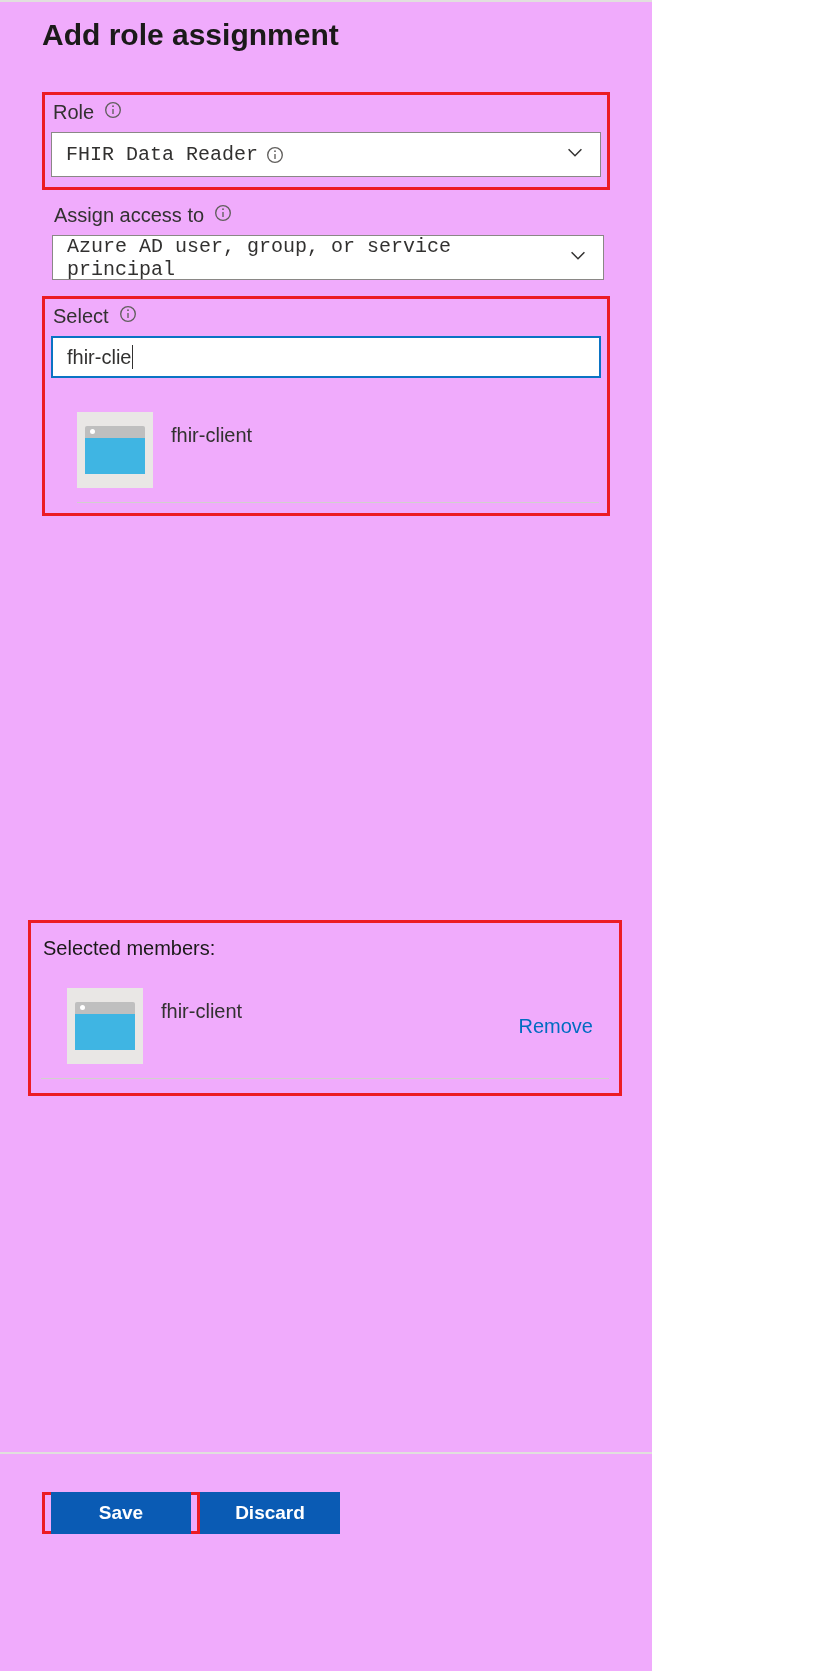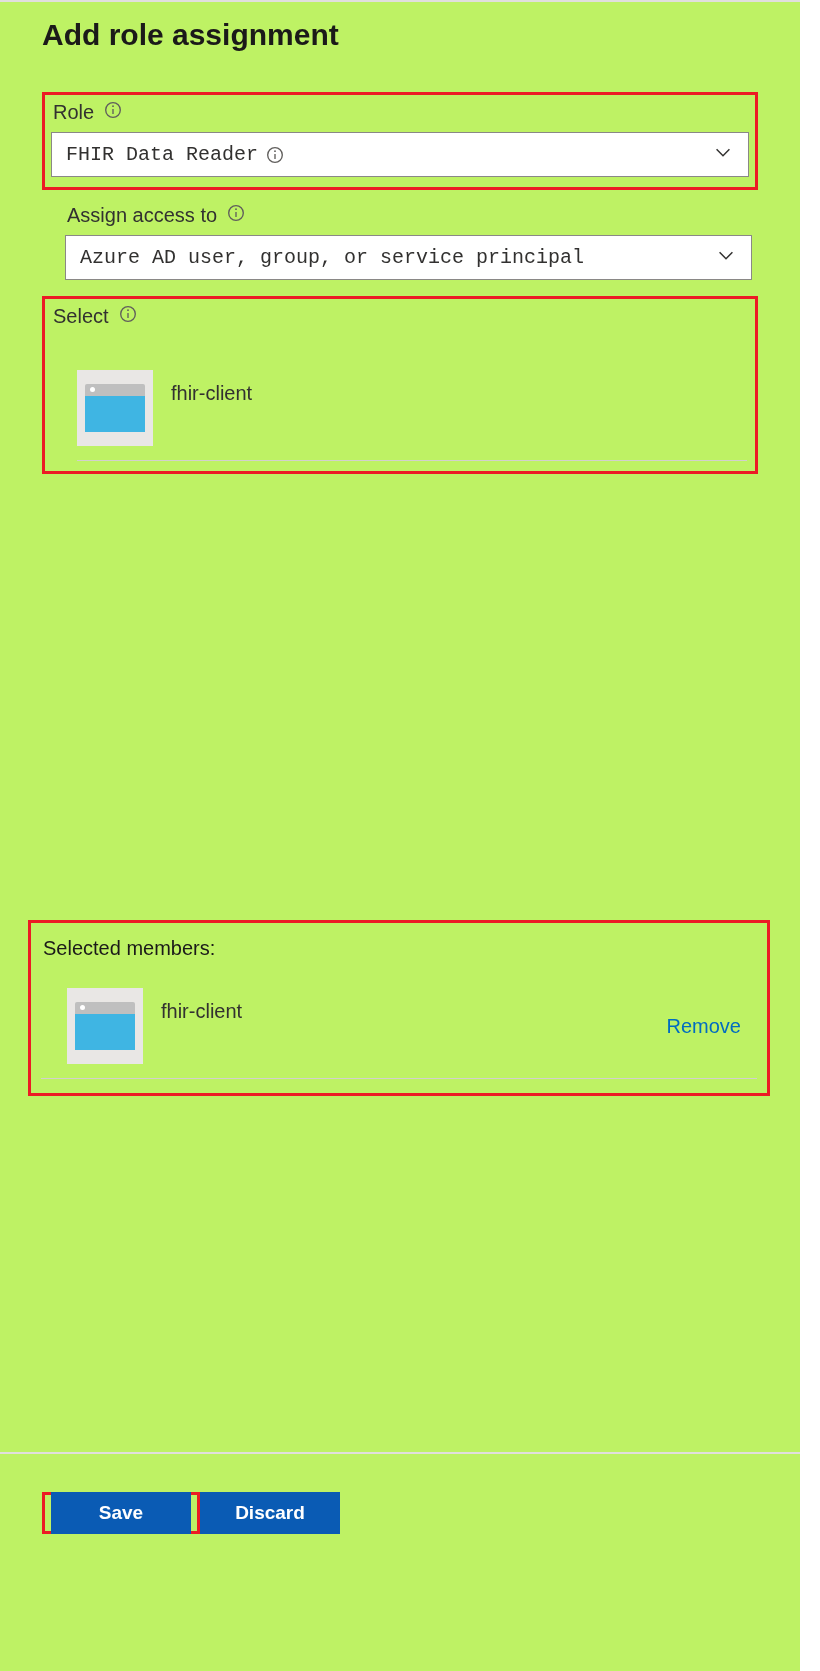--- a/index.html
+++ b/index.html
@@ -1,22 +1,22 @@
 <!DOCTYPE html>
 <html><head>
 <meta charset="utf-8">
 <style>
   * { box-sizing: border-box; }
   html, body { margin:0; padding:0; font-family: "Segoe UI", Arial, sans-serif; color:#1b1a19; background:#fff; }
-  .page { width:800px; min-height:1671px; position:relative; background:#bef264; }
+  .page { width:652px; min-height:1671px; position:relative; background:#f0abfc; }
   .header-line { height:2px; background:#e1dfdd; }
   .content { padding: 16px 42px 0 42px; }
   h1 { font-size:30px; font-weight:600; margin:0 0 40px 0; }
   .highlight-red { border:3px solid #ec1c24; padding:6px 6px 10px 6px; margin-bottom:14px; }
-  .field-group { margin:0 0 16px 17px; }
+  .field-group { margin:0 0 16px 4px; }
   .label-row { display:flex; align-items:flex-start; gap:10px; font-size:20px; margin:0 0 8px 2px; }
   .label-text { font-weight:400; color:#323130; }
   .info-icon { width:18px; height:18px; display:inline-block; }
   .info-icon svg { display:block; }
   .dropdown { position:relative; border:1px solid #8a8886; height:45px; display:flex; align-items:center; padding:0 48px 0 14px; font-size:20px; color:#323130; cursor:pointer; background:#fff;font-family:Liberation Mono, monospace; }
   .dropdown .chev { position:absolute; right:14px; top:50%; transform:translateY(-50%); }
   .dropdown .inline-info { margin-left:8px; display:inline-flex; }
   .text-input { border:2px solid #0a73c4; height:42px; width:100%; display:flex; align-items:center; padding:0 14px; font-size:20px; color:#323130; background:#fff; }
   .text-input .caret { display:inline-block; width:1px; height:24px; background:#323130; margin-left:1px; }
   .results { padding: 34px 2px 0 26px; }
@@ -97,20 +97,24 @@
       <div class="label-row">
         <span class="label-text">Select</span>
         <span class="info-icon">
           <svg viewBox="0 0 16 16" width="18" height="18" fill="none" stroke="#605e5c" stroke-width="1.2">
               <circle cx="8" cy="8" r="6.5"></circle>
               <line x1="8" y1="7" x2="8" y2="11.5"></line>
               <circle cx="8" cy="4.6" r="0.8" fill="#605e5c" stroke="none"></circle>
             </svg>
         </span>
       </div>
+      <div class="text-input">
+        <span>fhir-clie</span>
+          <span class="caret"></span>
+      </div>
       <div class="results">
         <div class="result-row">
           <div class="app-tile">
             <div class="top"></div>
               <div class="dot"></div>
               <div class="body"></div>
           </div>
           <div class="result-name">fhir-client</div>
         </div>
       </div>

